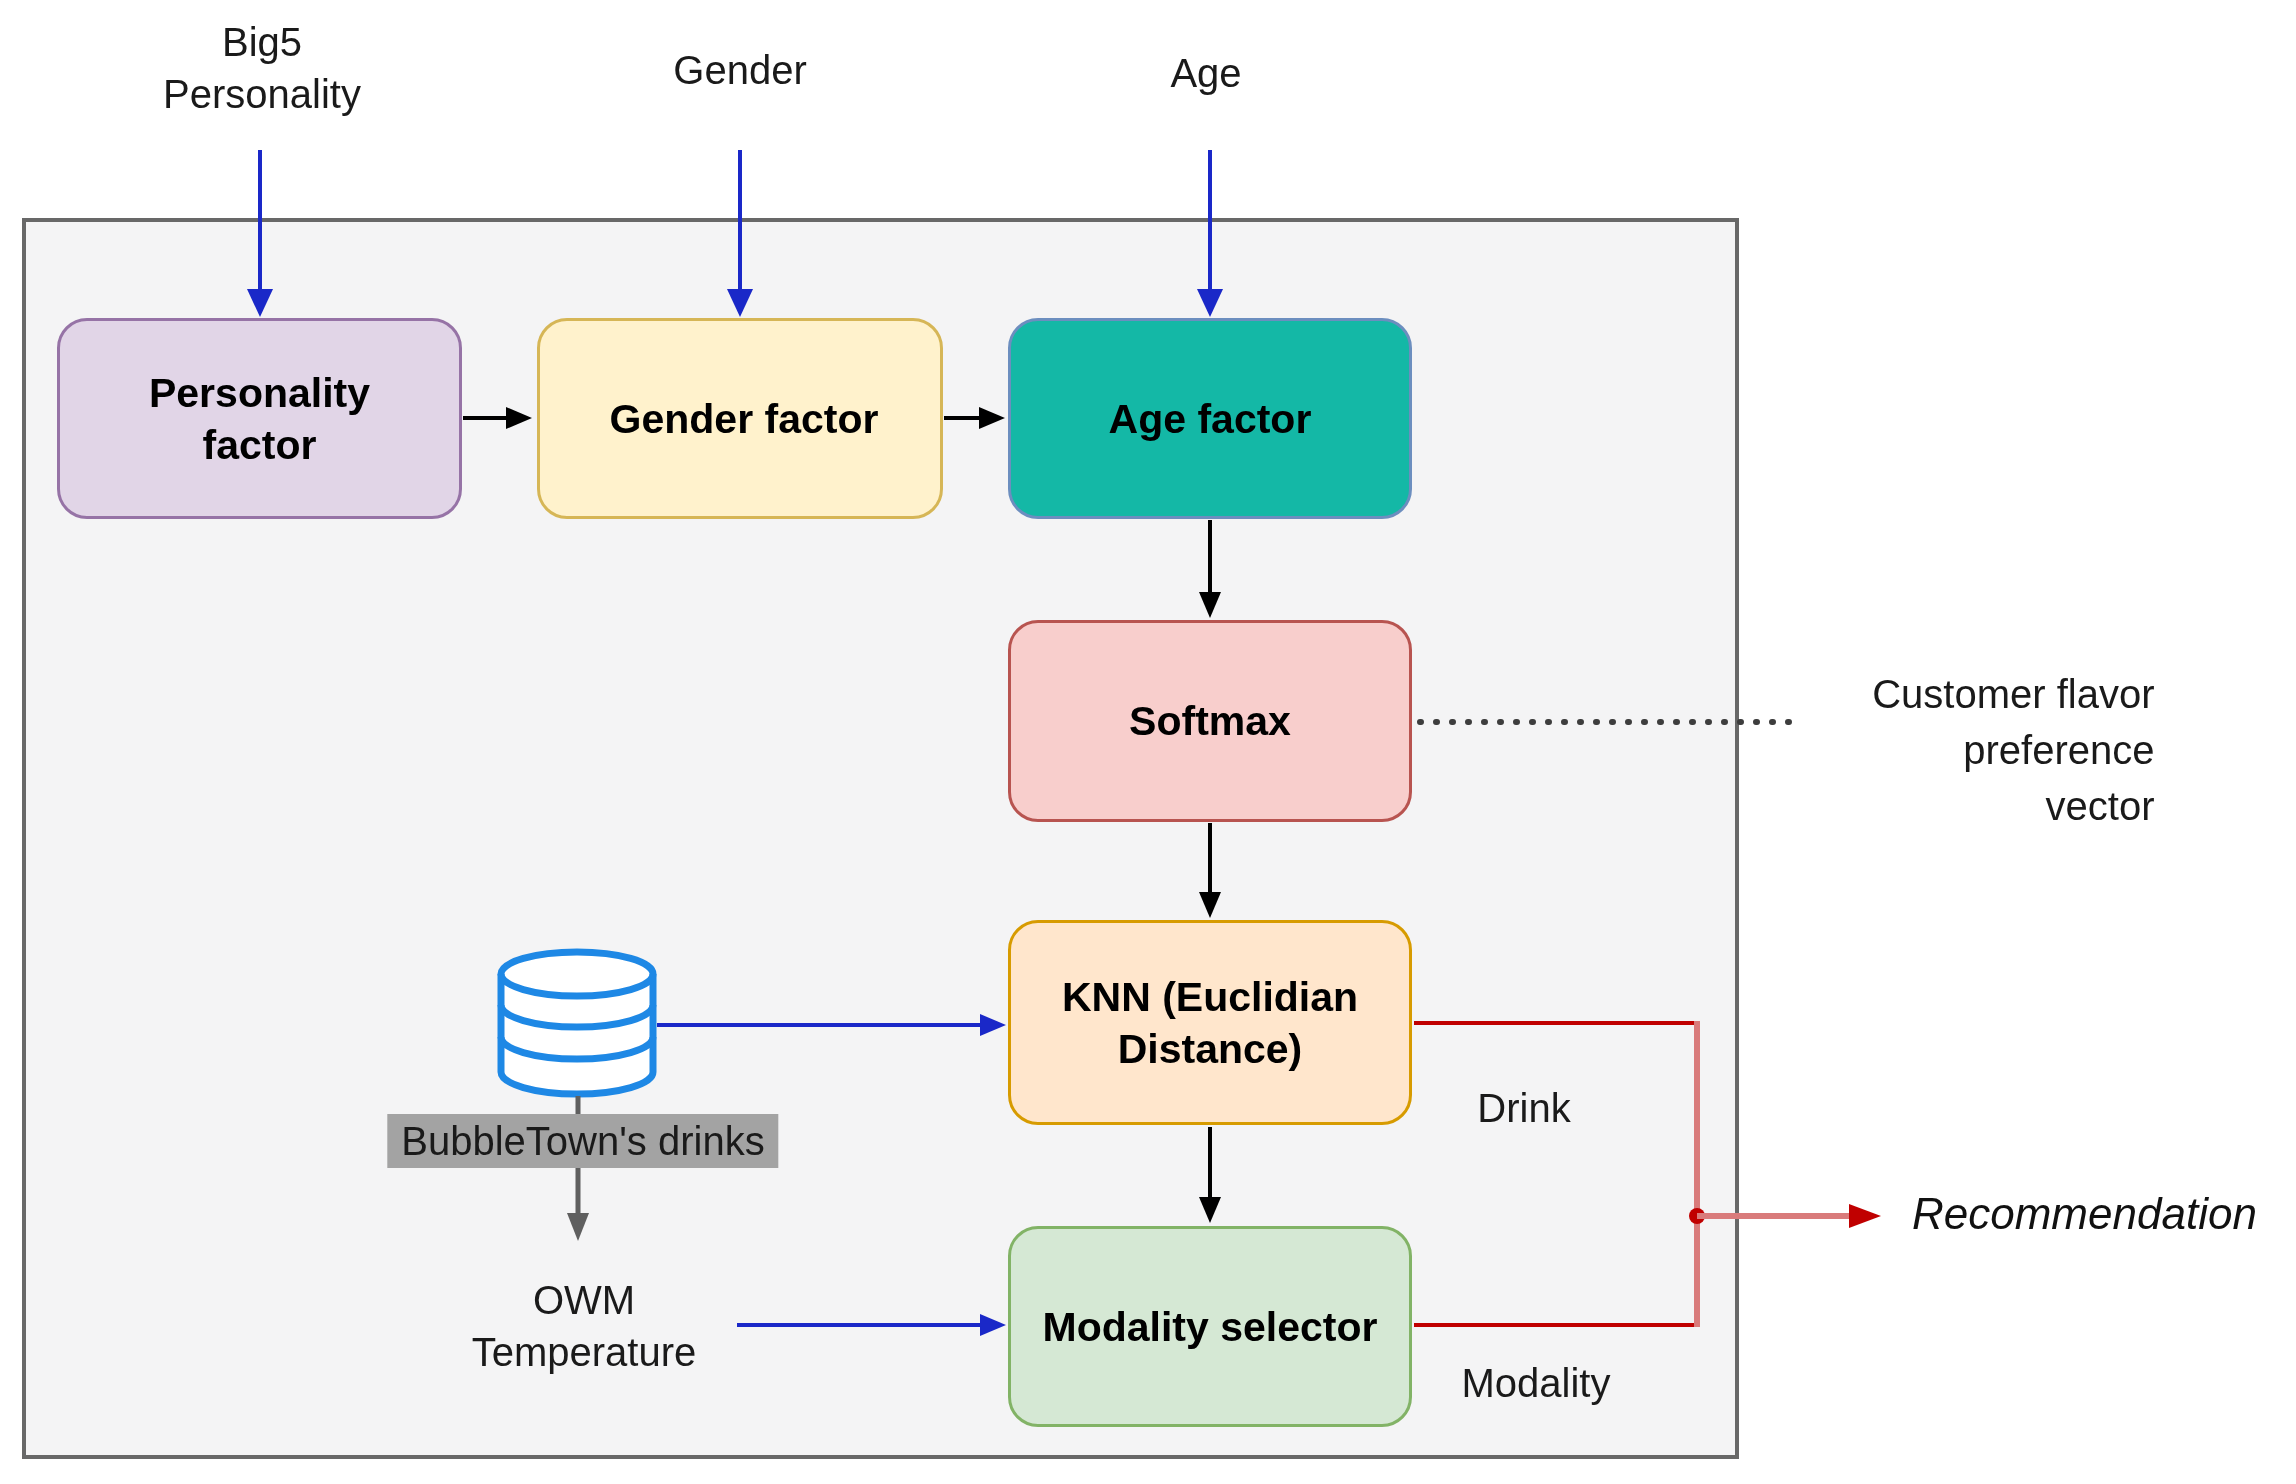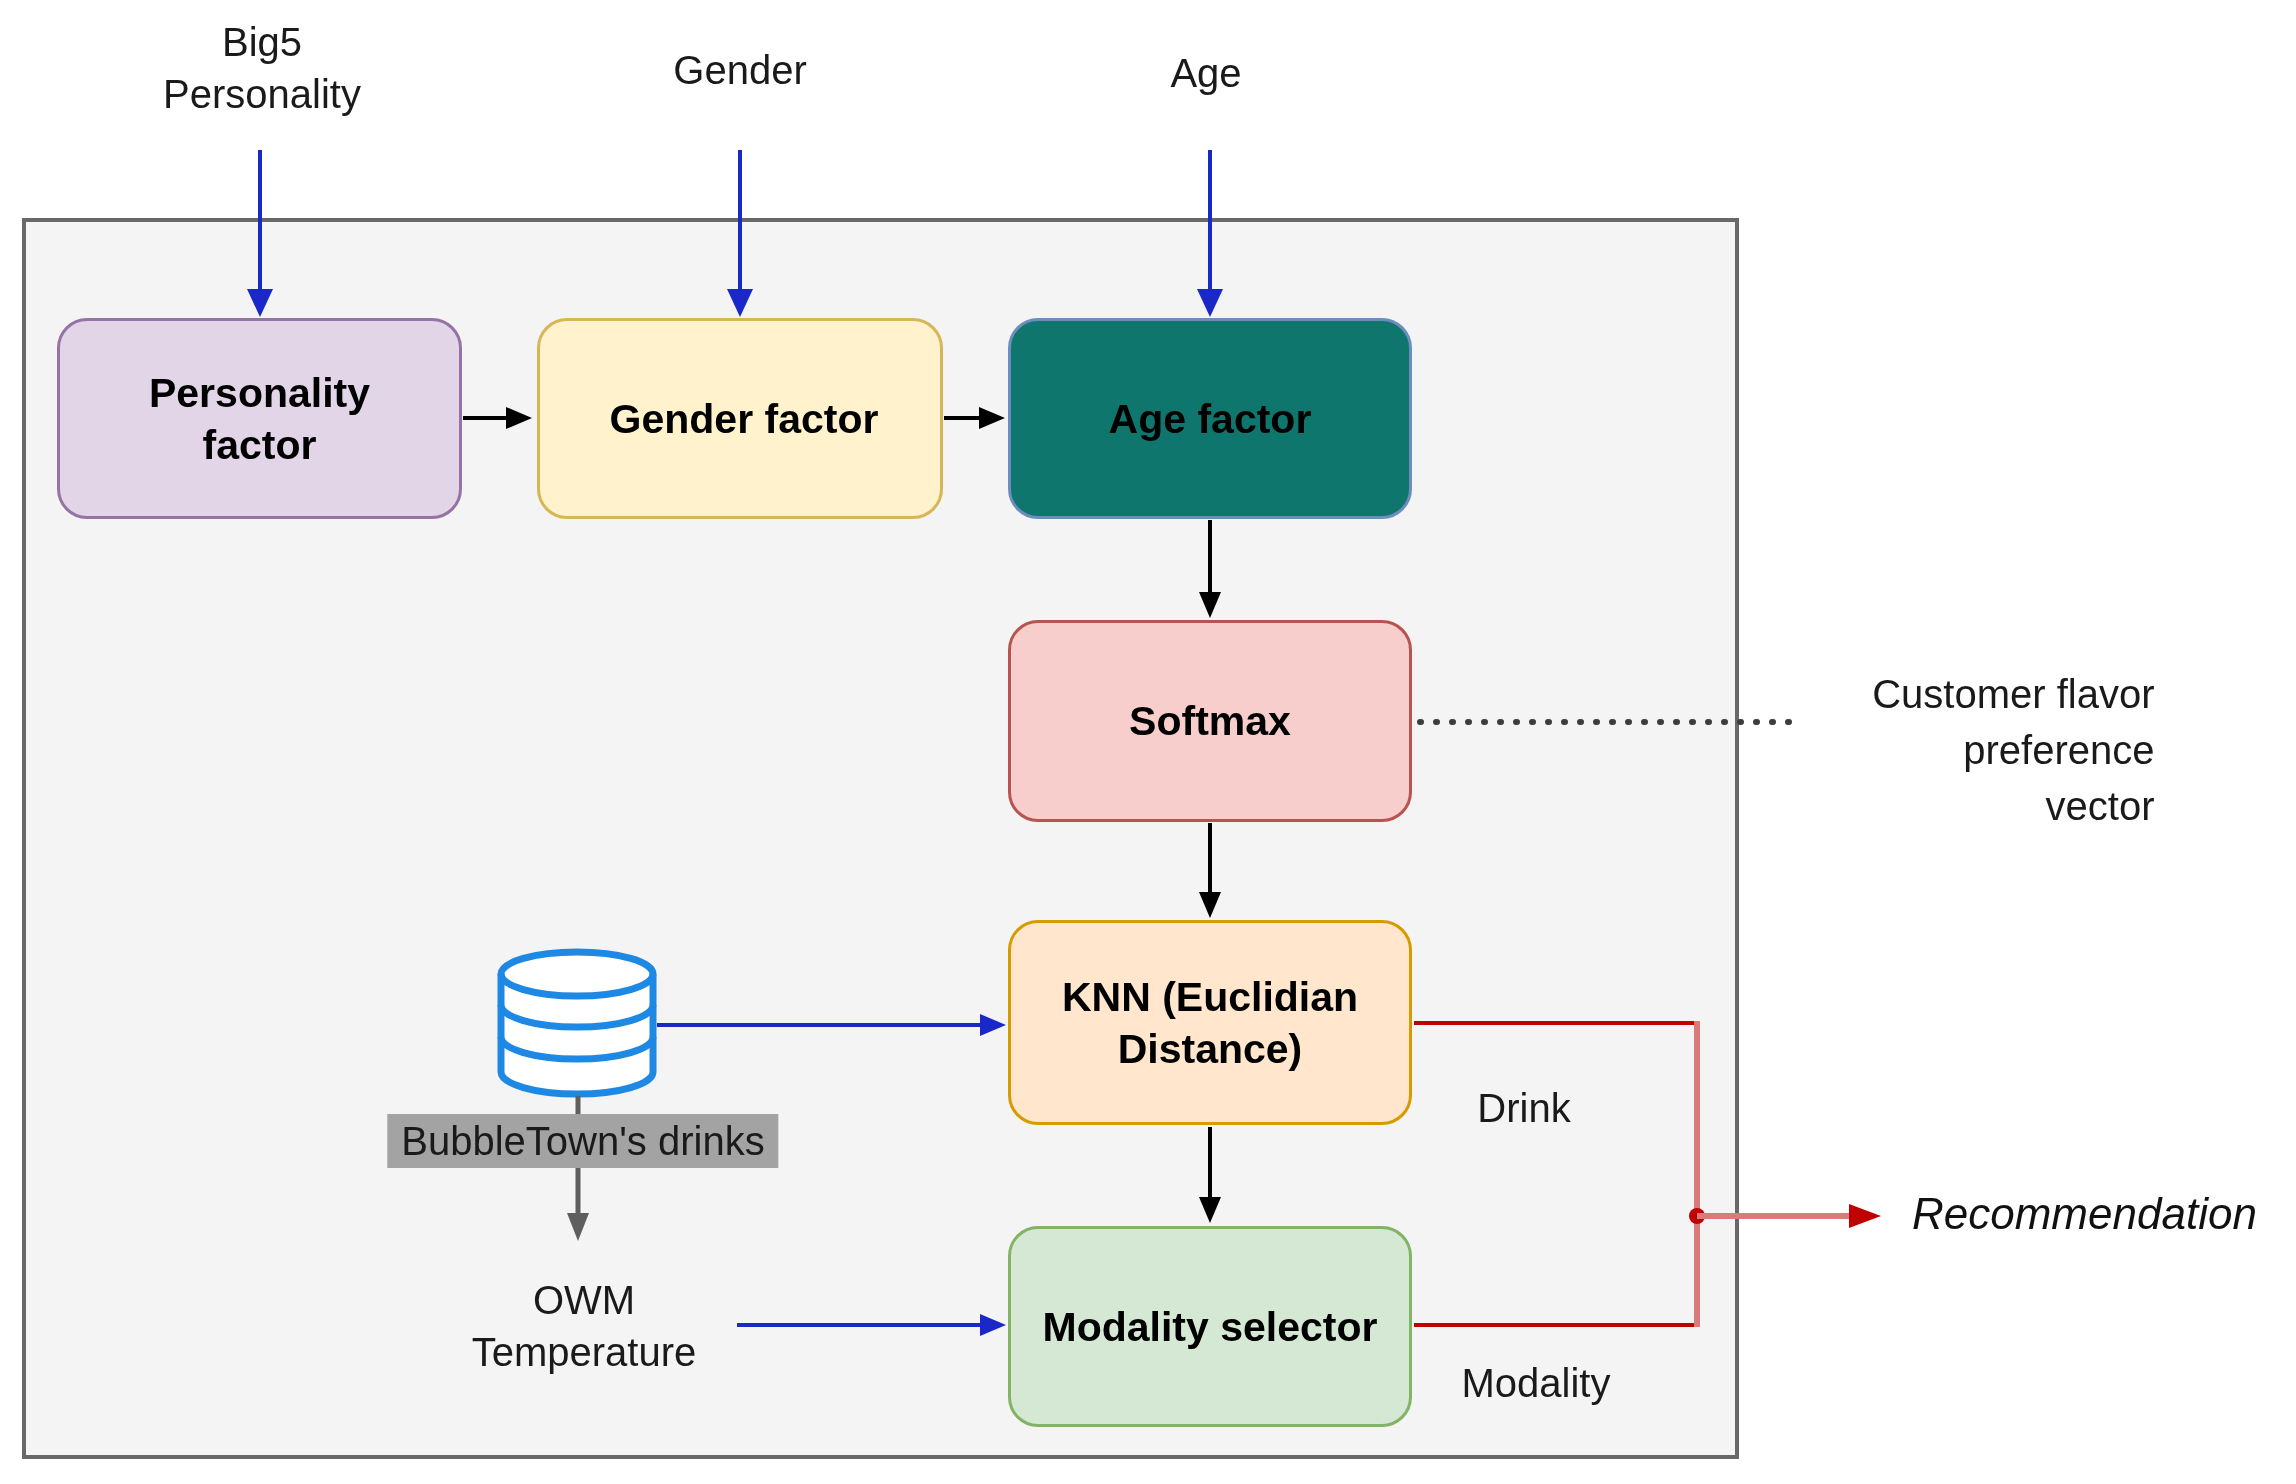--- a/index.html
+++ b/index.html
@@ -111,21 +111,21 @@
     </g>
   </svg>
 
   <div class="node n-personality" style="background-color: rgb(225, 213, 231); border-color: rgb(150, 115, 166);">
     <span>Personality
 factor</span>
   </div>
   <div class="node n-gender" style="background-color: rgb(255, 242, 204); border-color: rgb(214, 182, 86); padding-left: 8px;">
     <span>Gender factor</span>
   </div>
-  <div class="node n-age" style="background-color: #0f766e; border-color: rgb(108, 142, 191);">
+  <div class="node n-age" style="background-color: #14b8a6; border-color: rgb(108, 142, 191);">
     <span>Age factor</span>
   </div>
   <div class="node n-softmax" style="background-color: rgb(248, 206, 204); border-color: rgb(184, 84, 80);">
     <span>Softmax</span>
   </div>
   <div class="node n-knn" style="background-color: rgb(255, 230, 204); border-color: rgb(215, 155, 0); align-items: center;">
     <span>KNN (Euclidian
 Distance)</span>
   </div>
   <div class="node n-modality" style="background-color: rgb(213, 232, 212); border-color: rgb(130, 179, 102);">

